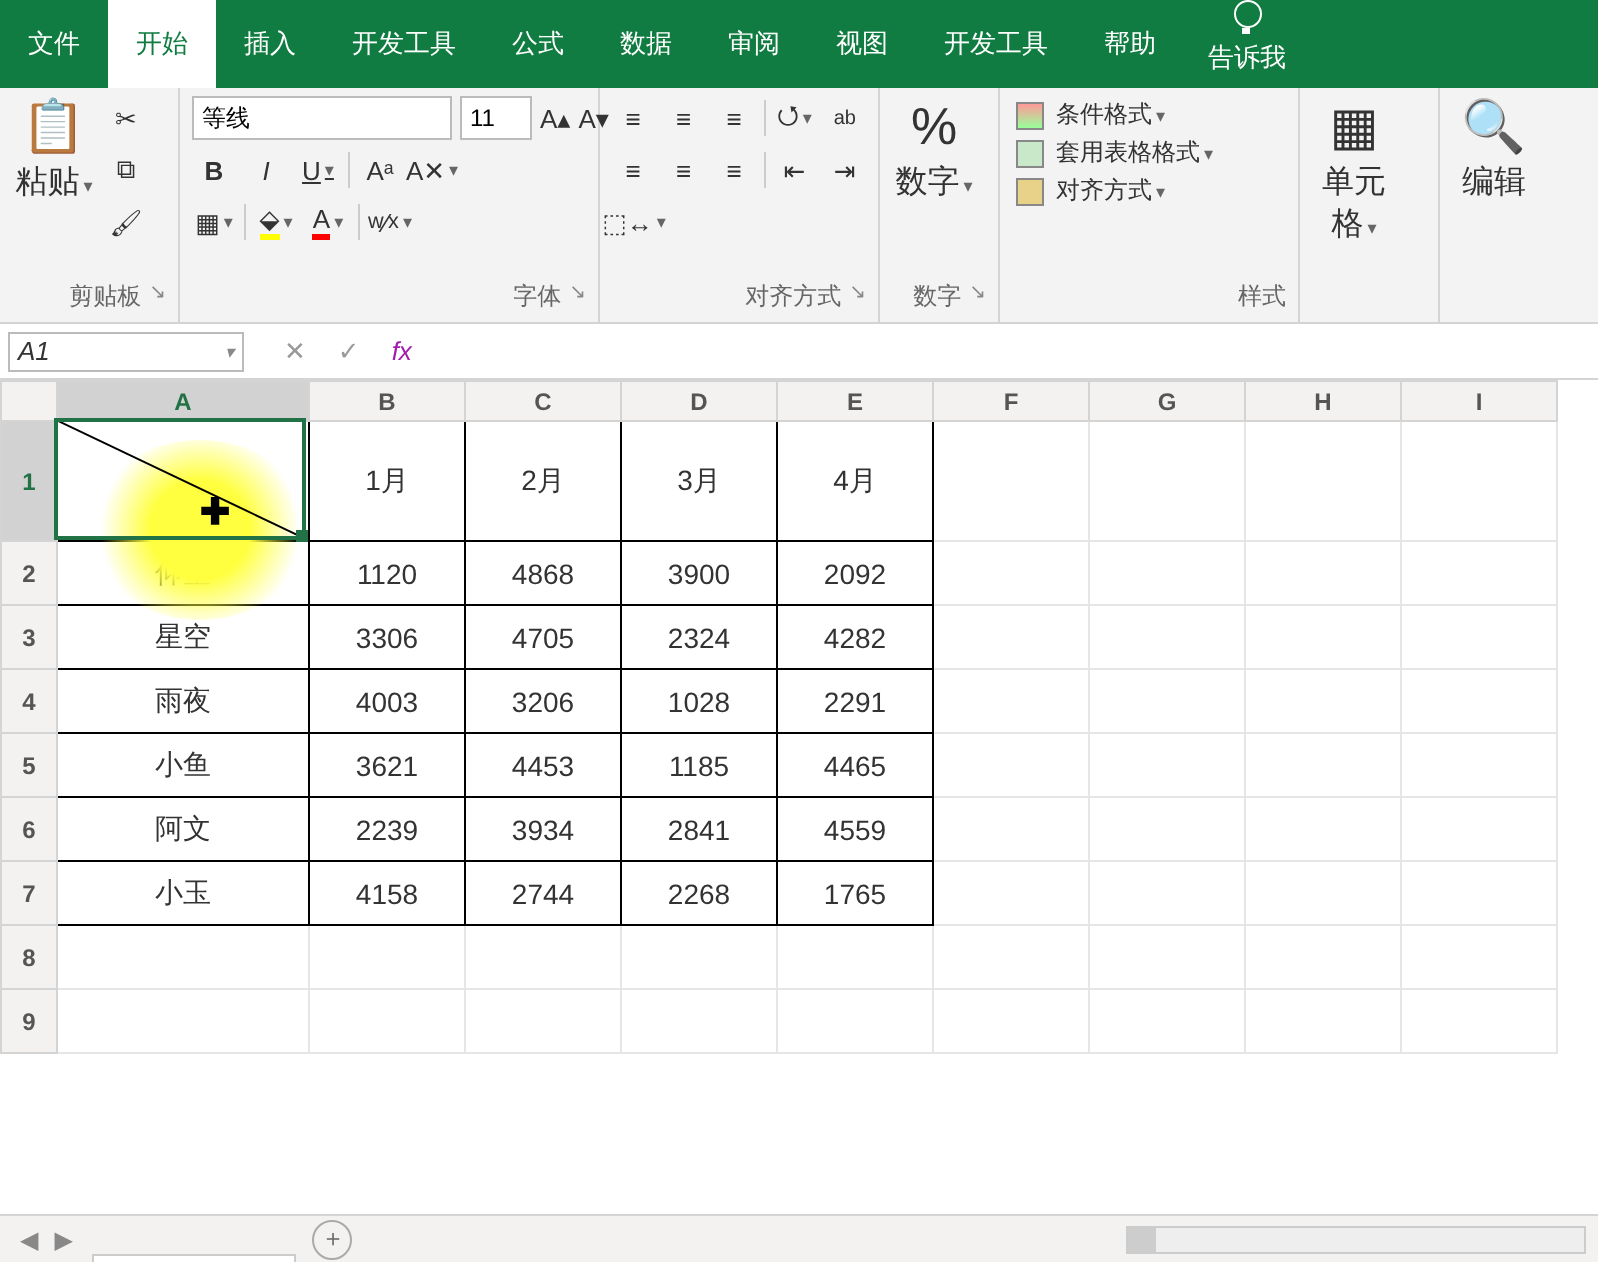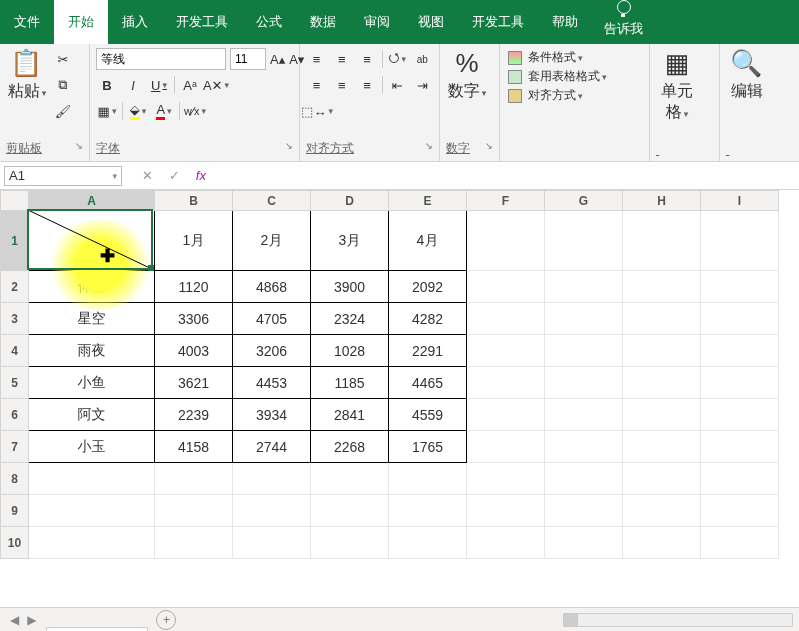--- a/index.html
+++ b/index.html
@@ -7,34 +7,34 @@
   
   .menubar { background:#107c41; height:44px; display:flex; align-items:stretch; color:#fff; }
   .menubar .tab { padding:0 14px; display:flex; align-items:center; cursor:pointer; font-size:13px; }
   .menubar .tab.active { background:#fff; color:#107c41; }
   .menubar .tell { display:flex; align-items:center; gap:6px; padding:0 12px;flex-direction:column;}
   .bulb { width:14px; height:14px; border:1.5px solid #fff; border-radius:50%; position:relative;}
   .bulb::after{content:"";position:absolute;left:3px;bottom:-4px;width:4px;height:3px;background:#fff;}
   
   .ribbon { height:118px; background:#f3f3f3; border-bottom:1px solid #d4d4d4; display:flex; }
   .group { border-right:1px solid #d4d4d4; padding:4px 6px 0 6px; display:flex; flex-direction:column; justify-content:space-between;}
-  .group-label { text-align:left; font-size:12px; color:#666; padding:2px 0 4px;text-decoration:underline;}
+  .group-label { text-align:right; font-size:12px; color:#666; padding:2px 0 4px;}
   .group-label .launcher { float:right; font-size:10px; color:#888; margin-left:4px;}
   .iconbtn { width:22px; height:22px; display:flex; align-items:center; justify-content:center; cursor:pointer; color:#333;}
   .big { width:42px; text-align:center; cursor:pointer;}
   .big .ic { font-size:26px; }
   .big .lbl { font-size:16px; margin-top:2px;}
   .dd::after{content:"▾"; font-size:9px; color:#666; margin-left:2px;}
   select.fake,input.fake{ height:22px; background:#fff; border:1px solid #bbb; font-size:12px; padding:2px 4px;}
   .row { display:flex; gap:4px; align-items:center; margin-bottom:4px;}
   .txtline{ display:flex; align-items:center; gap:6px; font-size:12px; color:#333; cursor:pointer; padding:1px 2px;text-align:right;}
   .sq{width:14px;height:14px;border:1px solid #888;display:inline-block;}
   
   .fxbar { height:28px; border-bottom:1px solid #d4d4d4; display:flex; align-items:center; background:#fff;}
-  .namebox{ width:118px; height:20px; border:1px solid #bbb; margin:0 4px; display:flex; align-items:center; padding:0 4px; justify-content:space-between;}
+  .namebox{ width:118px; height:20px; border:1px solid #bbb; margin:0 4px; display:flex; align-items:center; padding:0 4px; justify-content:space-between;font-style:italic;}
   .fxbtns{ display:flex; gap:16px; padding:0 16px; color:#999;}
   .fxinput{ flex:1; height:20px; border:none; outline:none;}
   
   .gridwrap{ position:relative; height:417px; overflow:hidden; background:#fff;}
   table.sheet{ border-collapse:collapse; table-layout:fixed;}
   .colhdr, .rowhdr, .corner { background:#f3f2f1; border:1px solid #d4d4d4; font-size:12px; color:#555; text-align:center;}
   .colhdr{ height:20px;}
   .rowhdr{ width:28px;}
   .corner{ width:28px; height:20px;}
   td.cell{ border:1px solid #e6e6e6; height:32px; font-size:14px; text-align:center; padding:0 4px;}
@@ -169,20 +169,21 @@
         </div>
       <div class="txtline">
           <span class="sq" style="background:#c9e7c9"></span>
           <span class="dd">套用表格格式</span>
         </div>
       <div class="txtline">
           <span class="sq" style="background:#e8d28a"></span>
           <span class="dd">对齐方式</span>
         </div>
     </div>
+    <div class="group-label"><span>样式</span></div>
   </div>
 
   <div class="group" style="width:70px">
     <div class="big">
       <div class="ic">▦</div>
       <div class="lbl dd">单元格</div>
     </div>
     <div class="group-label">&nbsp;</div>
   </div>
 
@@ -339,32 +340,20 @@
           <td class="cell"></td>
           <td class="cell"></td>
           <td class="cell"></td>
           <td class="cell"></td>
           <td class="cell"></td>
           <td class="cell"></td>
           <td class="cell"></td>
           <td class="cell"></td>
           <td class="cell"></td>
         </tr>
-    <tr>
-          <th class="rowhdr">10</th>
-          <td class="cell"></td>
-          <td class="cell"></td>
-          <td class="cell"></td>
-          <td class="cell"></td>
-          <td class="cell"></td>
-          <td class="cell"></td>
-          <td class="cell"></td>
-          <td class="cell"></td>
-          <td class="cell"></td>
-        </tr>
   </tbody>
     </table>
 
   <div class="highlight" style="left:45px; top:30px;"></div>
 
   <svg class="diag" style="left:28px; top:20px;" width="126" height="60">
     <line x1="0" y1="0" x2="126" y2="60" stroke="#000" stroke-width="1"></line>
   </svg>
 
   <div class="selbox" style="left:27px; top:19px; width:126px; height:61px;">

